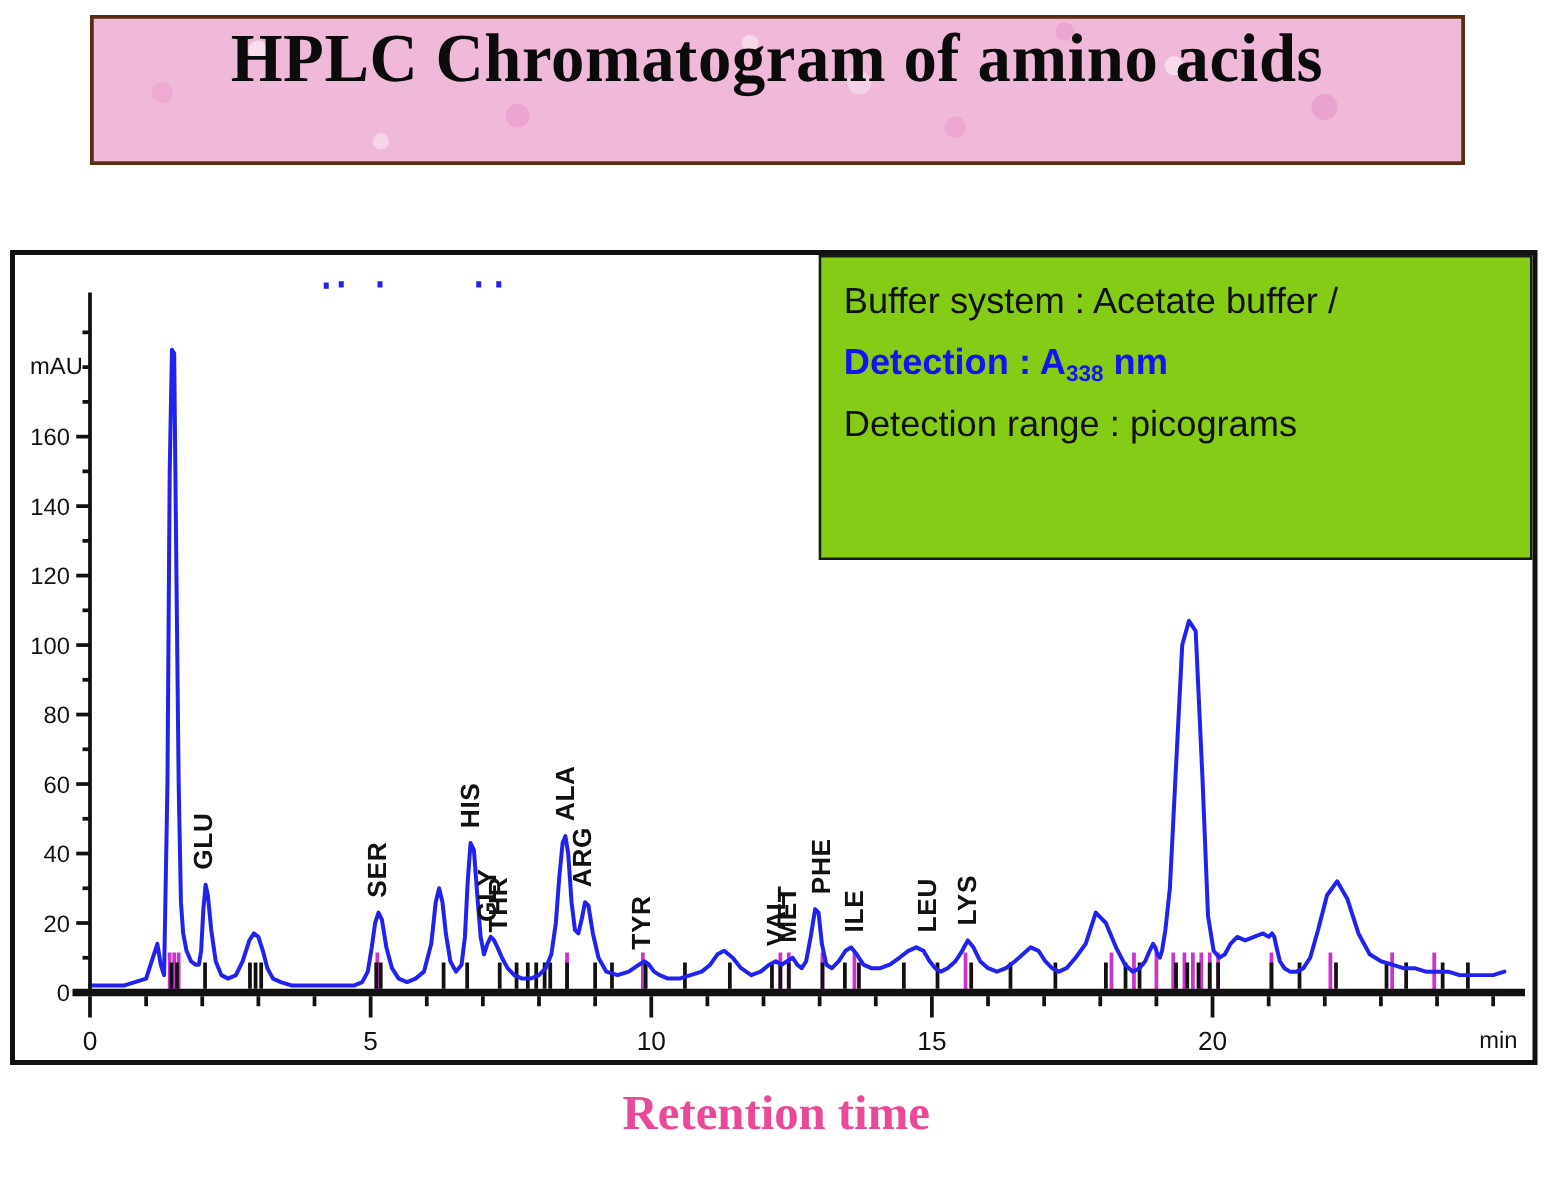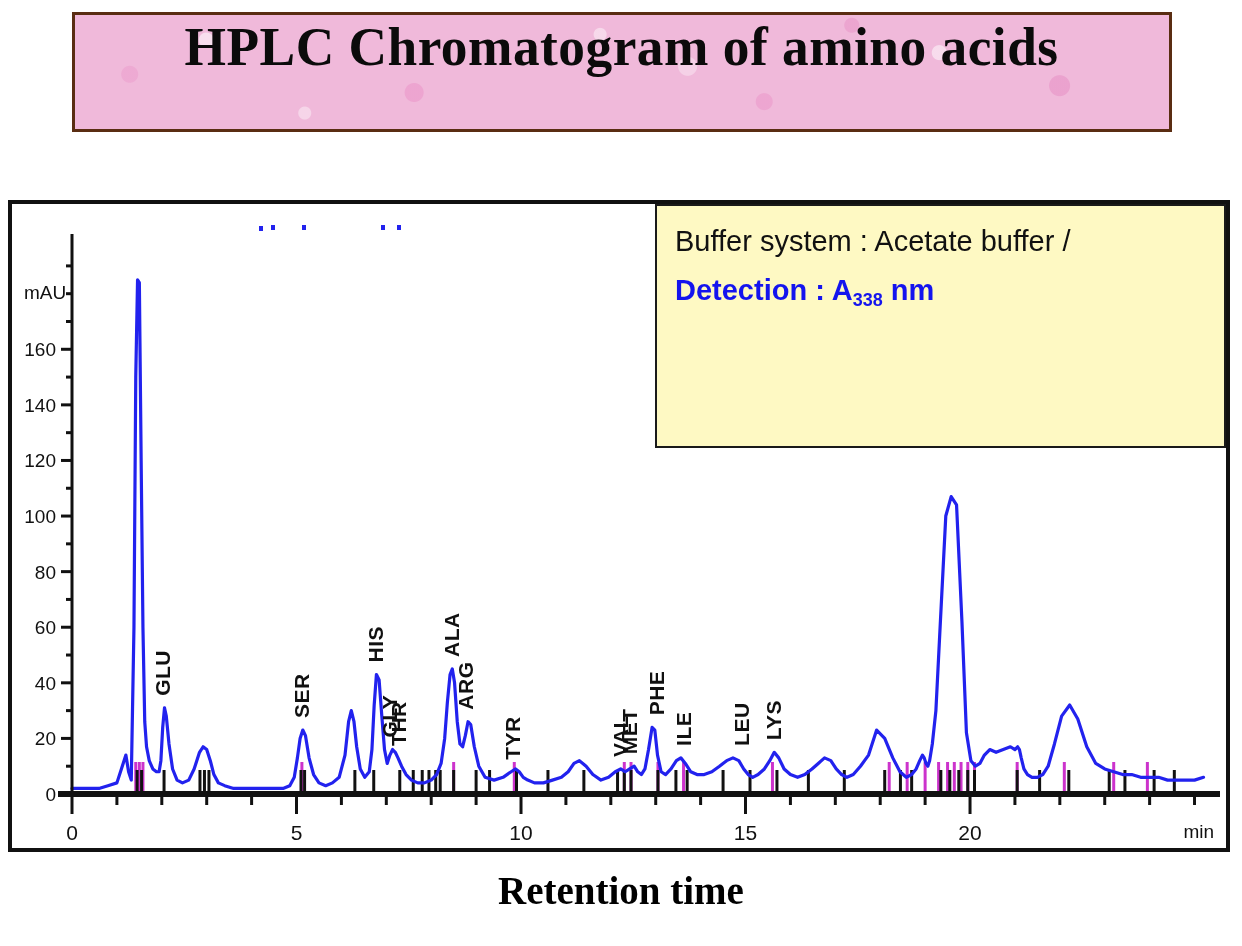--- a/index.html
+++ b/index.html
@@ -34,39 +34,39 @@
   
   #chart-frame{
     position:absolute;left:8px;top:200px;width:1222px;height:652px;
     border:4px solid #111;background:#fff;box-sizing:border-box;
   }
   #plot-svg{position:absolute;left:0;top:0;}
 
   
   #info-box{
     position:absolute;left:643px;top:0px;width:571px;height:244px;
-    background:#fef9c3;border:2px solid #1a1a1a;box-sizing:border-box;
+    background:#84cc16;border:2px solid #1a1a1a;box-sizing:border-box;
     padding:18px 14px 10px 18px;
   }
   .info-line{font-size:29px;color:#111;line-height:1.22;margin-bottom:4px;}
   .info-line.spaced{margin-top:14px;}
   .info-line.detect{color:#1414ee;font-weight:bold;}
   .info-line.detect sub{font-size:.62em;font-weight:bold;vertical-align:baseline;position:relative;top:6px;}
 
   
   .ax{font-family:"Liberation Sans",sans-serif;fill:#111;}
   .ytick{font-size:19px;text-anchor:end;}
   .xtick{font-size:21px;text-anchor:middle;}
   .unit{font-size:19px;}
   .peaklbl{font-size:21px;font-weight:bold;fill:#111;letter-spacing:.5px;}
 
   
   #x-axis-title{
     position:absolute;left:0;top:868px;width:1242px;text-align:center;
-    font-family:"Liberation Serif",serif;font-weight:bold;font-size:39px;color:#000000;
+    font-family:"Liberation Serif",serif;font-weight:bold;font-size:39px;color:#ec4899;
   }
 </style>
 </head>
 <body>
 
 <div id="title-banner">
   <span class="title-text">HPLC Chromatogram of amino acids</span>
 </div>
 
 <div id="chart-frame">
@@ -225,16 +225,17 @@
       <rect x="247" y="22" width="4" height="5" fill="#2222ee"></rect>
       <rect x="259" y="21" width="4" height="5" fill="#2222ee"></rect>
       <rect x="290" y="21" width="4" height="5" fill="#2222ee"></rect>
       <rect x="369" y="21" width="4" height="5" fill="#2222ee"></rect>
       <rect x="385" y="21" width="4" height="5" fill="#2222ee"></rect>
     </svg>
 
   <div id="info-box">
     <div class="info-line">Buffer system : Acetate buffer /</div>
     <div class="info-line detect spaced"><span>Detection : A</span><sub>338</sub><span> nm</span></div>
+    <div class="info-line spaced">Detection range : picograms</div>
   </div>
 </div>
 
 <div id="x-axis-title">Retention time</div>
 
 </body></html>

